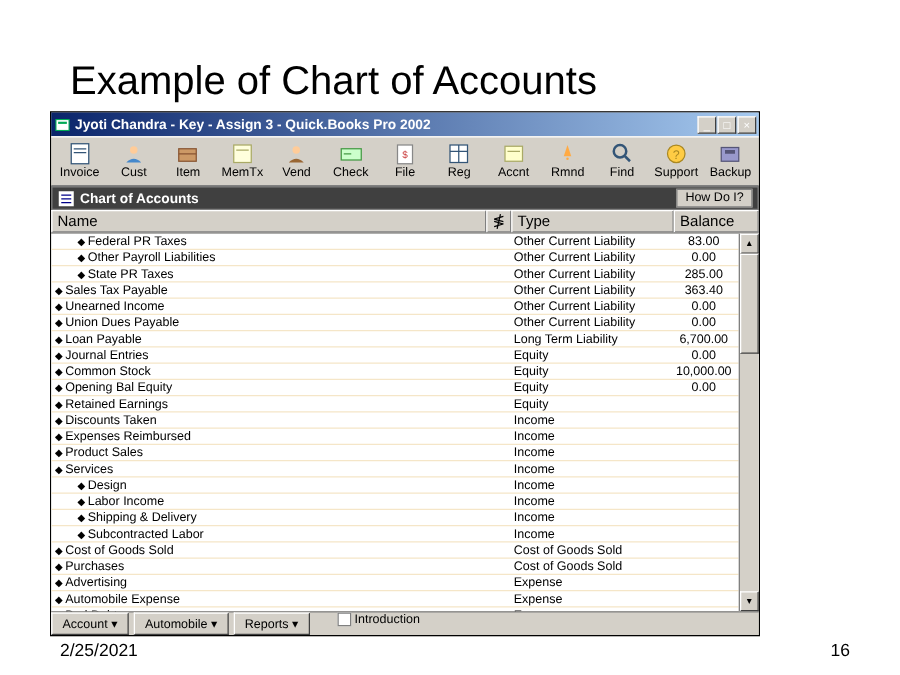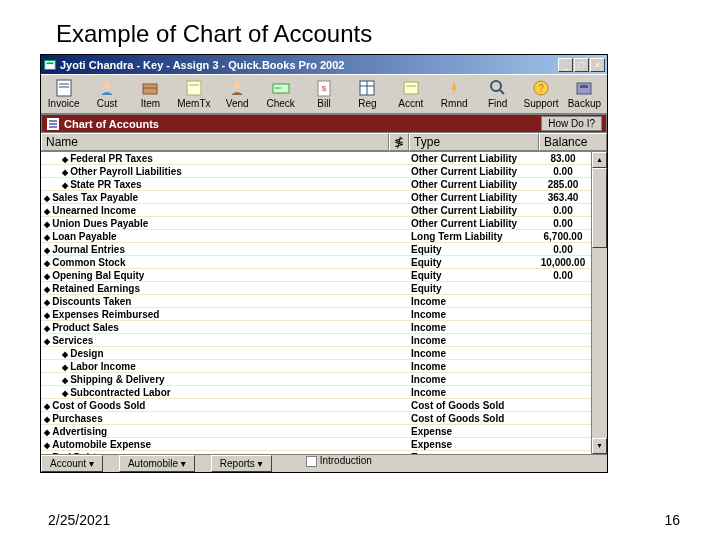--- a/index.html
+++ b/index.html
@@ -1,52 +1,52 @@
 <!DOCTYPE html>
 <html><head>
 <meta charset="utf-8">
 <style>
 *{margin:0;padding:0;box-sizing:border-box;font-family:Tahoma,Arial,sans-serif;}
 body{background:#fff;width:720px;height:540px;position:relative;overflow:hidden;}
-.slide-title{font-size:24px;font-weight:400;padding:20px 0 6px 56px;font-family:Arial;}
+.slide-title{font-size:32px;font-weight:400;padding:46px 0 6px 56px;font-family:Arial;}
 .app{border:1px solid #000;margin:0 40px;background:#d4d0c8;width:568px;}
 .titlebar{background:linear-gradient(to right,#0a246a,#a6caf0);color:#fff;display:flex;align-items:center;height:19px;padding:0 2px;}
 .titlebar-icon{width:14px;height:14px;margin-right:3px;display:inline-flex;}
 .titlebar-text{font-size:11px;font-weight:bold;flex:1;}
 .winbtns{display:flex;gap:1px;}
 .winbtn{width:15px;height:14px;background:#d4d0c8;border:1px solid #fff;border-right-color:#404040;border-bottom-color:#404040;font-size:9px;line-height:12px;text-align:center;font-family:Marlett,Arial;cursor:default;}
 .menubar{display:flex;background:#d4d0c8;padding:1px 2px;font-size:11px;}
 .menubar span{padding:2px 7px;}
 .toolbar{display:flex;background:#d4d0c8;border-top:1px solid #fff;border-bottom:1px solid #808080;padding:2px 1px;}
 .tbtn{display:flex;flex-direction:column;align-items:center;width:44px;padding:2px 1px;font-size:10px;}
 .tico{width:20px;height:18px;margin-bottom:1px;display:flex;align-items:center;justify-content:center;}
-.subhdr{background:#7f1d1d;color:#fff;display:flex;align-items:center;height:19px;padding:0 4px;border:1px solid #808080;}
+.subhdr{background:#404040;color:#fff;display:flex;align-items:center;height:19px;padding:0 4px;border:1px solid #808080;}
 .subhdr-ico{width:14px;height:14px;margin-right:4px;}
 .subhdr-text{font-size:11px;font-weight:bold;flex:1;}
 .howdoi{background:#d4d0c8;color:#000;font-size:10px;padding:1px 6px;border:1px solid #808080;}
 .colhdr{display:flex;background:#d4d0c8;font-size:12px;border-bottom:1px solid #808080;}
 .colhdr div{border:1px solid #fff;border-right-color:#808080;border-bottom-color:#808080;padding:1px 4px;}
 .ch-name{flex:0 0 348px;}
 .ch-flag{flex:0 0 20px;text-align:center;}
 .ch-type{flex:0 0 130px;}
 .ch-bal{flex:1;}
 .grid-wrap{display:flex;background:#fff;}
-.grid{flex:1;font-size:10px;overflow:hidden;height:302px;font-weight:bold;}
+.grid{flex:1;font-size:10px;overflow:hidden;height:302px;}
 .row{display:flex;height:13px;line-height:13px;border-bottom:1px solid #f5e6c8;}
 .c-name{flex:0 0 348px;padding-left:3px;}
 .c-flag{flex:0 0 20px;}
 .c-type{flex:0 0 130px;padding-left:2px;}
 .c-bal{flex:1;text-align:center;padding-right:4px;}
 .dia{display:inline-block;font-size:8px;margin-right:2px;color:#000;}
 .ind1{padding-left:18px;}
 .sbar{width:16px;background:#d4d0c8;border-left:1px solid #808080;display:flex;flex-direction:column;}
 .sarr{height:16px;border:1px solid #fff;border-right-color:#404040;border-bottom-color:#404040;font-size:8px;text-align:center;line-height:14px;}
 .strk{flex:1;position:relative;}
 .sthm{position:absolute;top:0;left:0;right:0;height:80px;background:#d4d0c8;border:1px solid #fff;border-right-color:#404040;border-bottom-color:#404040;}
-.bottombar{display:flex;background:#d4d0c8;border-top:1px solid #808080;padding:0;font-size:10px;gap:16px;}
+.bottombar{display:flex;background:#d4d0c8;border-top:1px solid #808080;padding:0;font-size:10px;gap:4px;}
 .bbtn{background:#d4d0c8;border:1px solid #fff;border-right-color:#404040;border-bottom-color:#404040;padding:2px 8px;}
 .chk{display:inline-block;width:11px;height:11px;background:#fff;border:1px solid #808080;margin-right:3px;vertical-align:middle;}
 .footer{position:absolute;bottom:12px;left:48px;right:40px;display:flex;justify-content:space-between;font-size:14px;font-family:Arial;gap:24px;}
 </style>
 </head>
 <body>
 
 <div class="slide-title">Example of Chart of Accounts</div>
 
 <div class="app">
@@ -122,21 +122,21 @@
         </span>
         <span>Check</span>
       </div>
       <div class="tbtn">
         <span class="tico">
           <svg viewBox="0 0 20 20">
             <rect x="4" y="3" width="12" height="15" fill="#fff" stroke="#888"></rect>
             <text x="10" y="13" font-size="8" text-anchor="middle" fill="#c44">$</text>
           </svg>
         </span>
-        <span>Bill</span>
+        <span>File</span>
       </div>
       <div class="tbtn">
         <span class="tico">
           <svg viewBox="0 0 20 20">
             <rect x="3" y="3" width="14" height="14" fill="#fff" stroke="#357"></rect>
             <line x1="3" y1="8" x2="17" y2="8" stroke="#357"></line>
             <line x1="10" y1="3" x2="10" y2="17" stroke="#357"></line>
           </svg>
         </span>
         <span>Reg</span>

